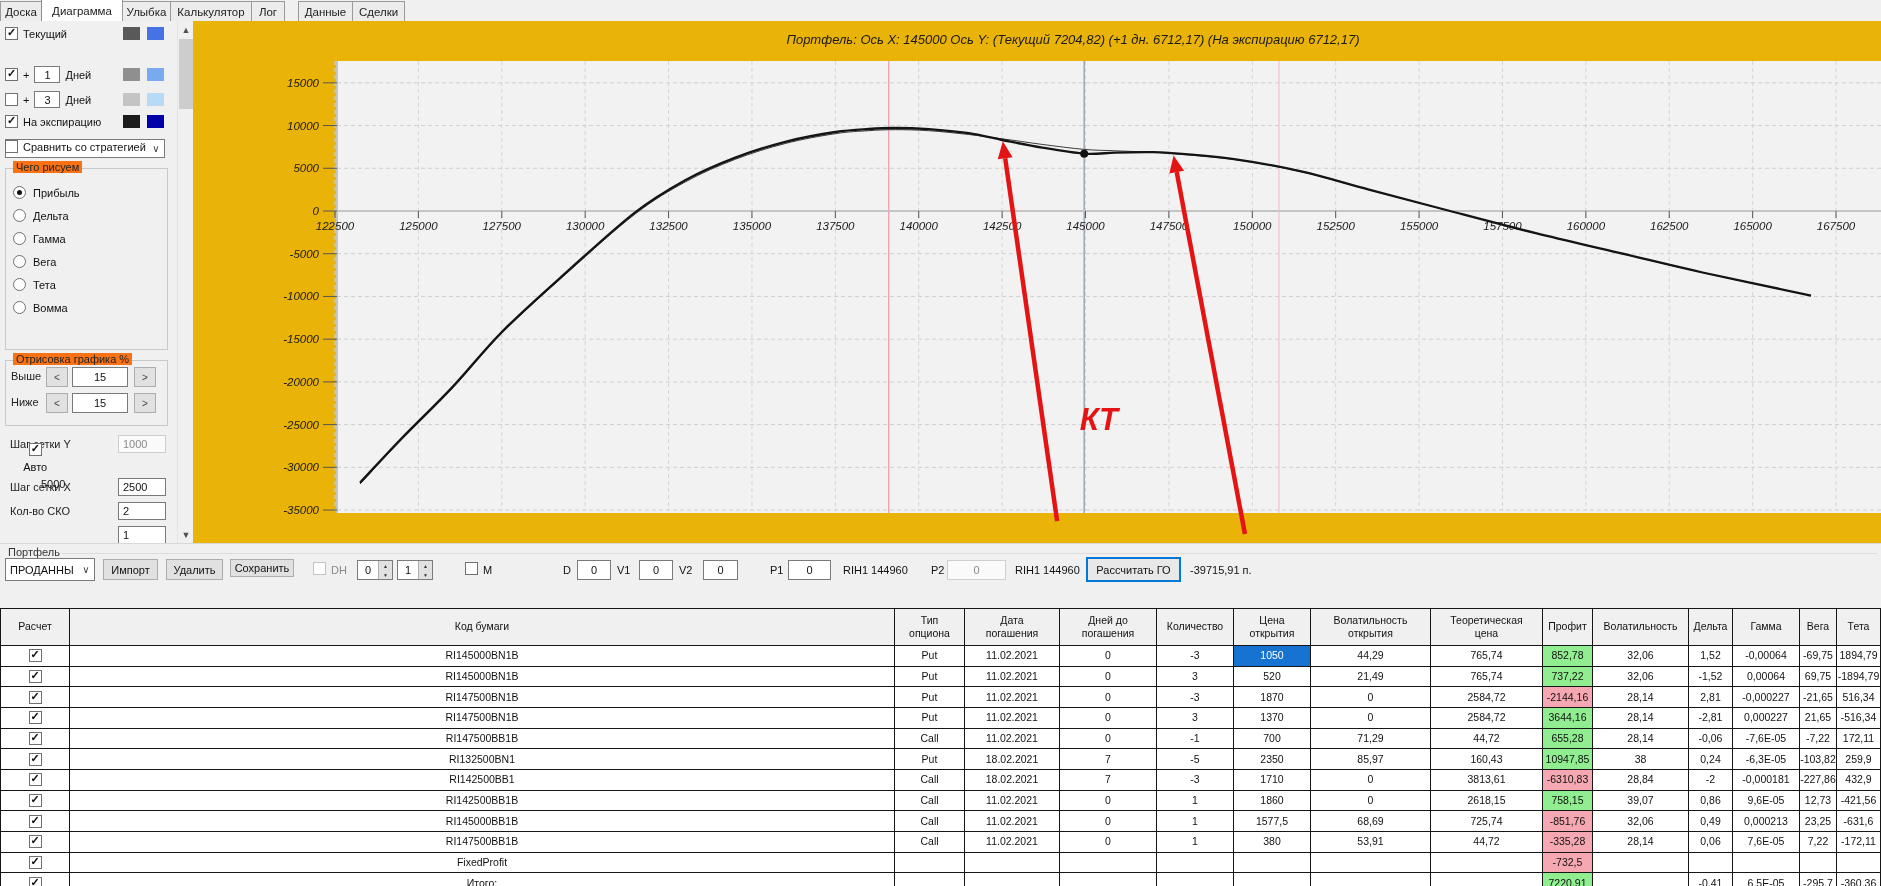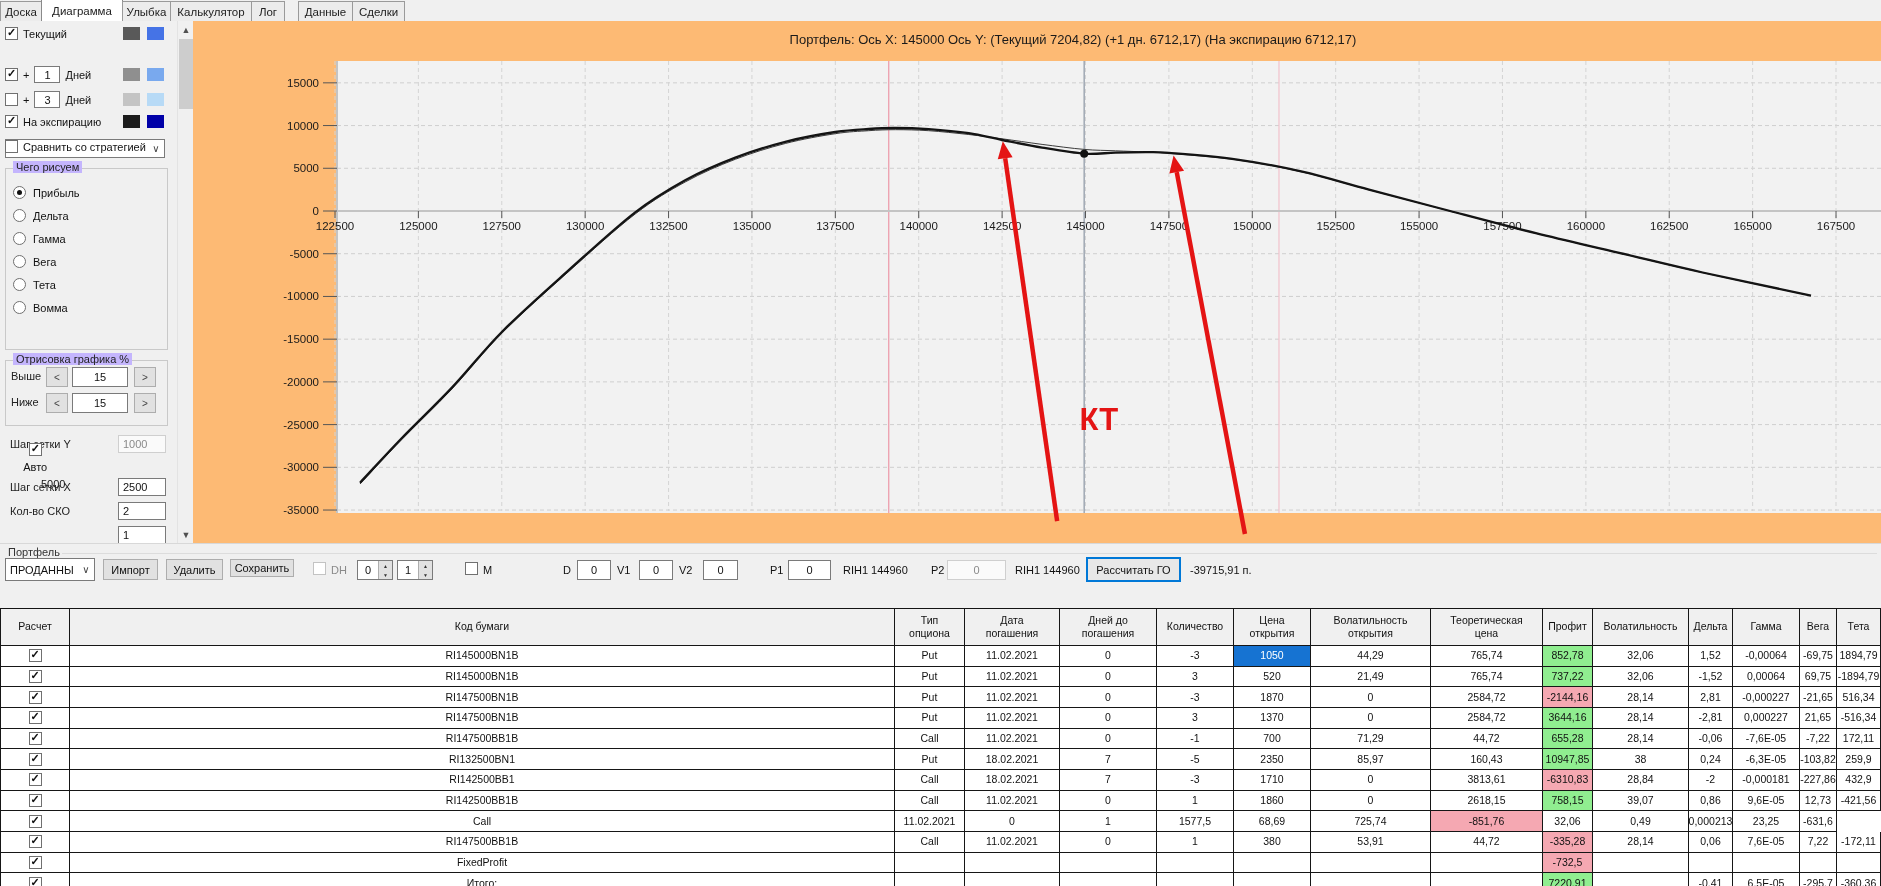--- a/index.html
+++ b/index.html
@@ -21,34 +21,34 @@
   .cb.dis{border-color:#c3c3c3;}
   .rb{width:13px;height:13px;background:#fff;border:1px solid #707070;border-radius:50%;display:inline-block;position:relative;flex:none;box-sizing:border-box;}
   .rb.on::after{content:"";position:absolute;left:3px;top:3px;width:5px;height:5px;border-radius:50%;background:#111;}
   .sw{width:17px;height:13px;flex:none;}
   .numbox{width:26px;height:17px;border:1px solid #7a7a7a;background:#fff;font-size:11px;
           display:flex;align-items:center;justify-content:center;box-sizing:border-box;}
   .combo{position:absolute;border:1px solid #7a7a7a;background:#fff;font-size:11px;
          display:flex;align-items:center;box-sizing:border-box;}
   .combo .chev{margin-left:auto;width:16px;text-align:center;color:#444;font-size:10px;}
   .gbox{position:absolute;border:1px solid #c9c9c9;box-sizing:border-box;}
-  .gleg{position:absolute;top:-8px;left:7px;background:#c4b5fd;padding:0 3px;font-size:11px;color:#222;}
+  .gleg{position:absolute;top:-8px;left:7px;background:#f97316;padding:0 3px;font-size:11px;color:#222;}
   .flbl{position:absolute;font-size:11px;color:#222;white-space:nowrap;}
   .fbox{position:absolute;border:1px solid #7a7a7a;background:#fff;font-size:11px;
         display:flex;align-items:center;padding-left:4px;box-sizing:border-box;}
   .fbox.dis{border-color:#cfcfcf;background:#fafafa;color:#8a8a8a;}
   .abtn{position:absolute;width:22px;height:20px;background:#e1e1e1;border:1px solid #adadad;
         font-size:10px;color:#444;display:flex;align-items:center;justify-content:center;box-sizing:border-box;}
   
   .vscroll{position:absolute;left:177px;top:21px;width:16px;height:522px;background:#f0f0f0;border-left:1px solid #e3e3e3;}
   .sarr{position:absolute;left:0;width:16px;height:17px;background:#f0f0f0;color:#505050;font-size:9px;
         display:flex;align-items:center;justify-content:center;}
   .sthumb{position:absolute;left:1px;width:14px;background:#cdcdcd;}
   
-  .chart{position:absolute;left:193px;top:21px;width:1688px;height:522px;background:#fdba74;}
+  .chart{position:absolute;left:193px;top:21px;width:1688px;height:522px;background:#eab308;font-style:italic;}
   .ctitle{position:absolute;left:559px;top:11px;width:642px;text-align:center;font-size:13px;color:#1a1a1a;white-space:nowrap;}
   
   .portbar{position:absolute;left:0;top:543px;width:1881px;height:57px;background:#f0f0f0;border-top:1px solid #d8d8d8;}
   .plabel{position:absolute;left:8px;top:2px;font-size:11px;color:#333;}
   .pline{position:absolute;left:62px;top:9px;width:1815px;border-top:1px solid #dcdcdc;}
   .btn{position:absolute;background:#e1e1e1;border:1px solid #adadad;font-size:11px;color:#111;
        display:flex;align-items:center;justify-content:center;box-sizing:border-box;font-family:"Liberation Sans",sans-serif;}
   .btn.primary{border:1px solid #0078d7;box-shadow:0 0 0 1px #0078d7 inset;background:#e8e8e8;}
   .ptext{position:absolute;font-size:11px;color:#111;white-space:nowrap;}
   .ptext.gray{color:#8a8a8a;}
@@ -501,20 +501,21 @@
       <div class="td">2618,15</div>
       <div class="td g">758,15</div>
       <div class="td">39,07</div>
       <div class="td">0,86</div>
       <div class="td">9,6E-05</div>
       <div class="td">12,73</div>
       <div class="td">-421,56</div>
     </div>
     <div class="trow">
       <div class="td"><span class="cb on"></span></div>
+      <div class="td">RI145000BB1B</div>
       <div class="td">Call</div>
       <div class="td">11.02.2021</div>
       <div class="td">0</div>
       <div class="td">1</div>
       <div class="td">1577,5</div>
       <div class="td">68,69</div>
       <div class="td">725,74</div>
       <div class="td r">-851,76</div>
       <div class="td">32,06</div>
       <div class="td">0,49</div>

